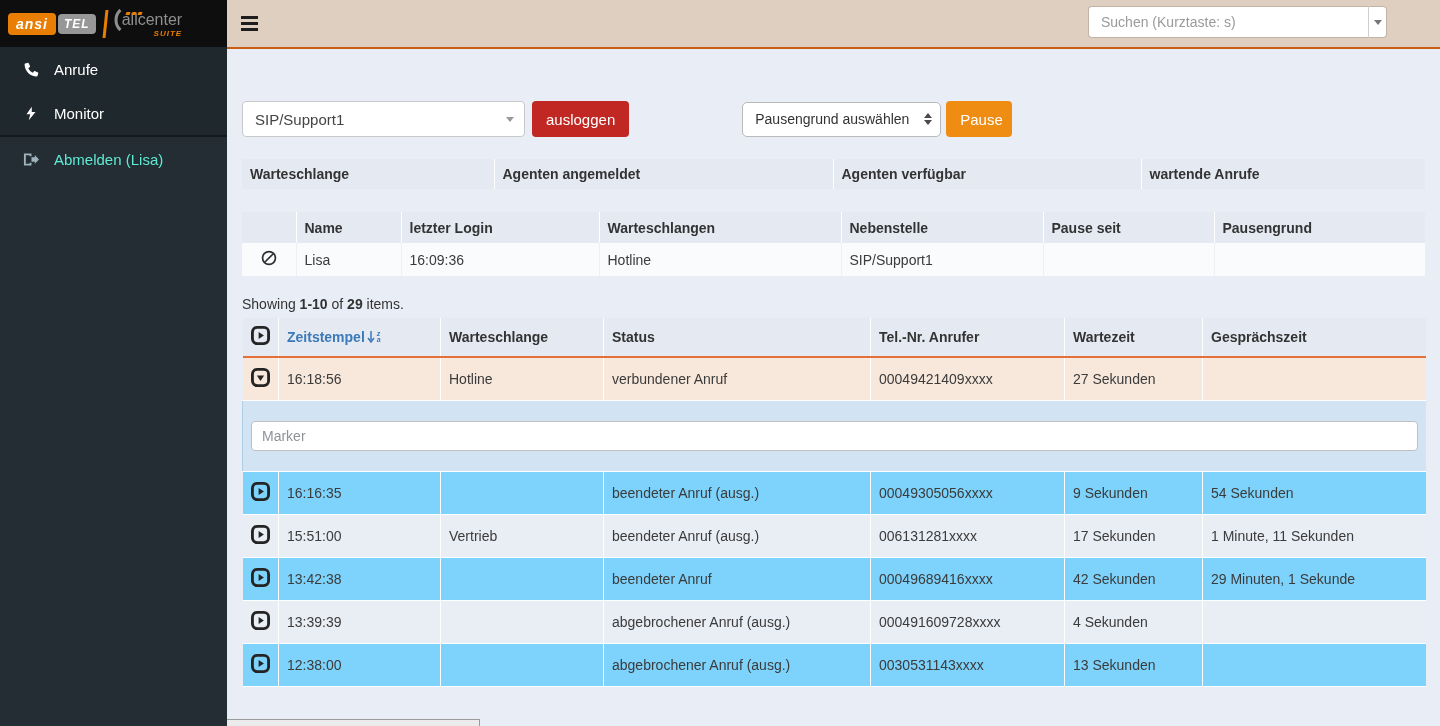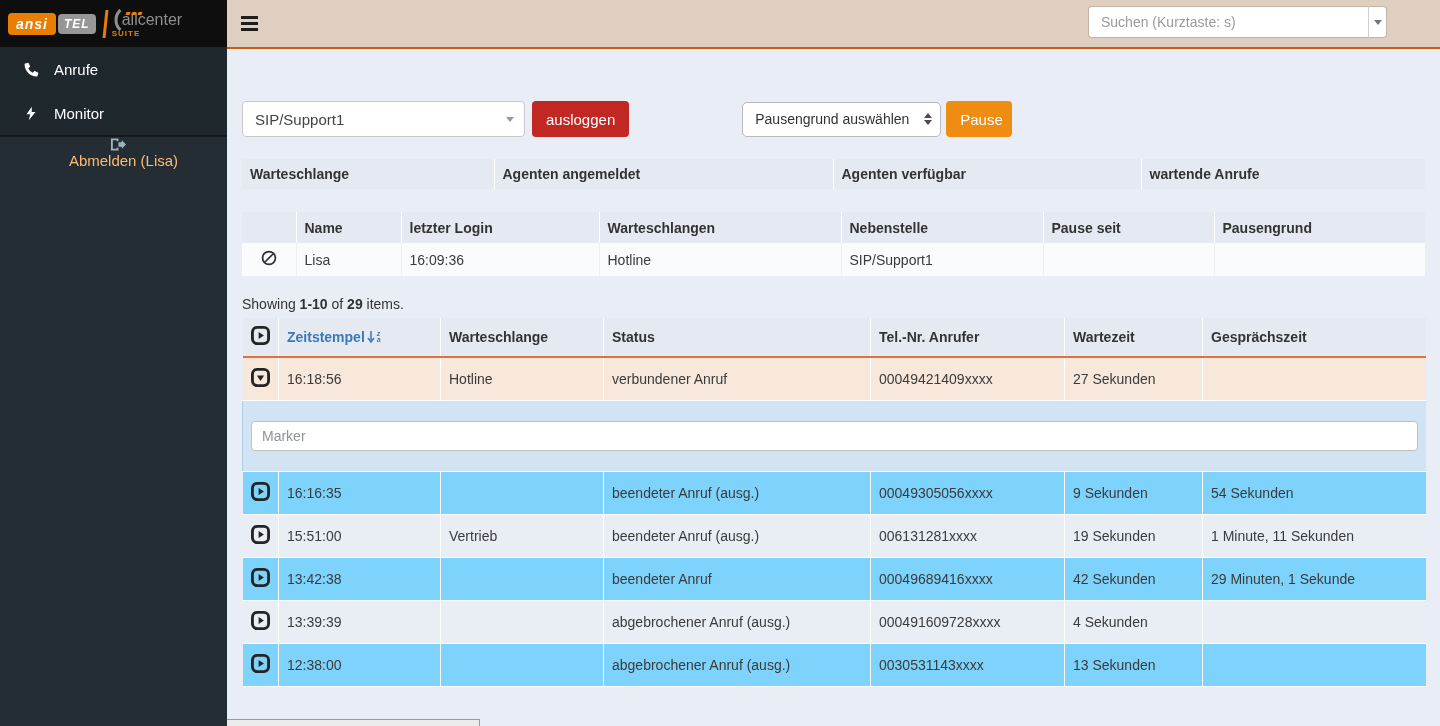--- a/index.html
+++ b/index.html
@@ -16,27 +16,27 @@
   .logo-bar { height:47px; background:#0e0e0e; display:flex; align-items:center; padding:0 8px; }
   .logo-ansi { background:#e87e04; color:#fff; font-style:italic; font-weight:bold; font-size:14px;
                padding:3px 8px; border-radius:4px; letter-spacing:1px; }
   .logo-tel  { background:#979797; color:#fff; font-style:italic; font-weight:bold; font-size:12px;
                padding:3px 6px; border-radius:4px; margin-left:2px; letter-spacing:1px; }
   .logo-pipe { width:3px; height:28px; background:#e87e04; margin:0 5px 0 8px; transform:skewX(-6deg); }
   .logo-right { display:flex; flex-direction:column; }
   .logo-prod-line { display:flex; align-items:center; color:#8f8f8f; font-size:16px; }
   .logo-ticks { display:flex; gap:2px; margin:-14px 0 0 14px; position:absolute; }
   .logo-ticks i { display:block; width:4px; height:3px; background:#e87e04; transform:skewX(-20deg); }
-  .logo-suite { color:#e87e04; font-weight:bold; font-size:8px;
-                letter-spacing:1px; text-align:left; margin-top:-2px; }
+  .logo-suite { color:#e87e04; font-style:italic; font-weight:bold; font-size:8px;
+                letter-spacing:1px; text-align:right; margin-top:-2px; }
   .menu-top { background:#1f282d; border-bottom:2px solid #14191d; }
   .menu-item { display:flex; align-items:center; height:44px; padding-left:20px; color:#fff;
                font-size:15px; cursor:pointer;text-align:right; }
   .menu-item .mi-ico { width:22px; margin-right:12px; display:flex; justify-content:center; }
-  .menu-item.dim { color:#fdba74; height:45px;flex-direction:column; }
+  .menu-item.dim { color:#5eead4; height:45px; }
 
   
   .topbar { position:absolute; left:227px; top:0; right:0; height:49px; background:#decfc1;
             border-bottom:2px solid #c95d17; }
   .hamburger { position:absolute; left:14px; top:16px; width:17px; cursor:pointer; }
   .hamburger i { display:block; height:3px; background:#1d1d1d; margin-bottom:3px; }
   .search-wrap { position:absolute; right:53px; top:6px; display:flex; height:32px; }
   .search-input { width:280px; height:32px; border:1px solid #c3b3a4; border-right:none;
                   border-radius:4px 0 0 4px; padding:0 12px; font-size:14px; color:#333;
                   font-family:"Liberation Sans",sans-serif; background:#fff; outline:none; }
@@ -340,21 +340,21 @@
           <svg width="19" height="19" viewBox="0 0 20 20">
             <rect x="1.5" y="1.5" width="17" height="17" rx="5" fill="none" stroke="#242424" stroke-width="3"></rect>
             <path d="M8 6.2l5.6 3.8L8 13.8z" fill="#242424"></path>
           </svg>
         </button>
       </td>
       <td>15:51:00</td>
       <td>Vertrieb</td>
       <td>beendeter Anruf (ausg.)</td>
       <td>006131281xxxx</td>
-      <td>19 Sekunden</td>
+      <td>17 Sekunden</td>
       <td>1 Minute, 11 Sekunden</td>
     </tr>
 
     <tr class="r-odd">
       <td class="icon-cell">
         <button class="play-btn">
           <svg width="19" height="19" viewBox="0 0 20 20">
             <rect x="1.5" y="1.5" width="17" height="17" rx="5" fill="none" stroke="#242424" stroke-width="3"></rect>
             <path d="M8 6.2l5.6 3.8L8 13.8z" fill="#242424"></path>
           </svg>

